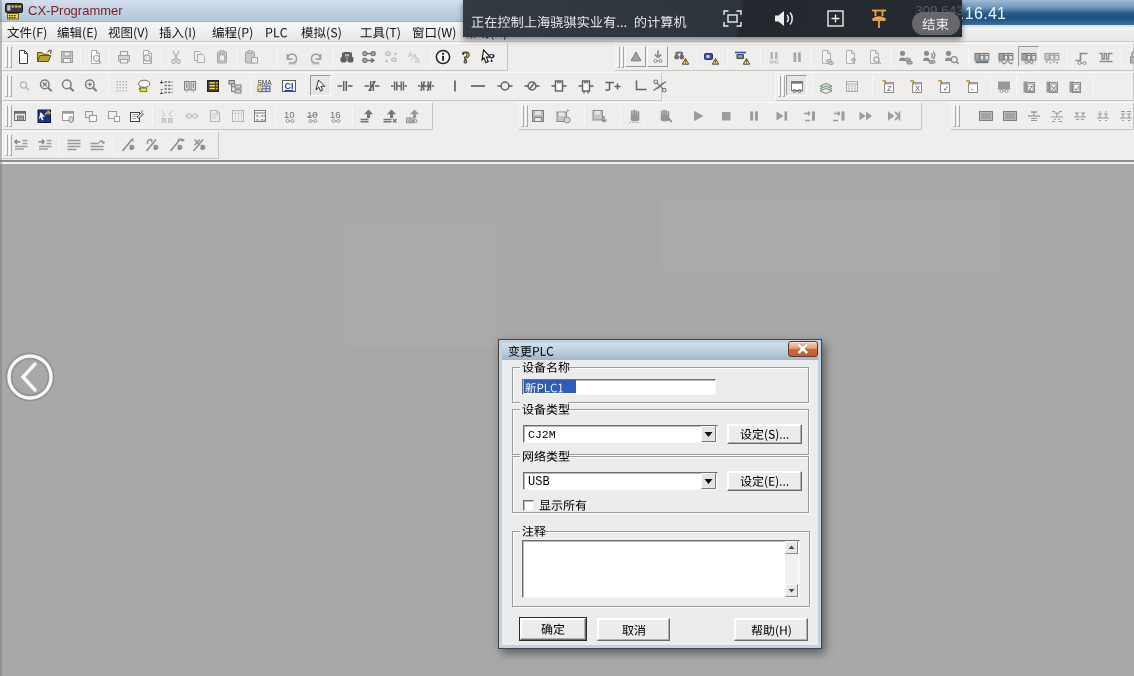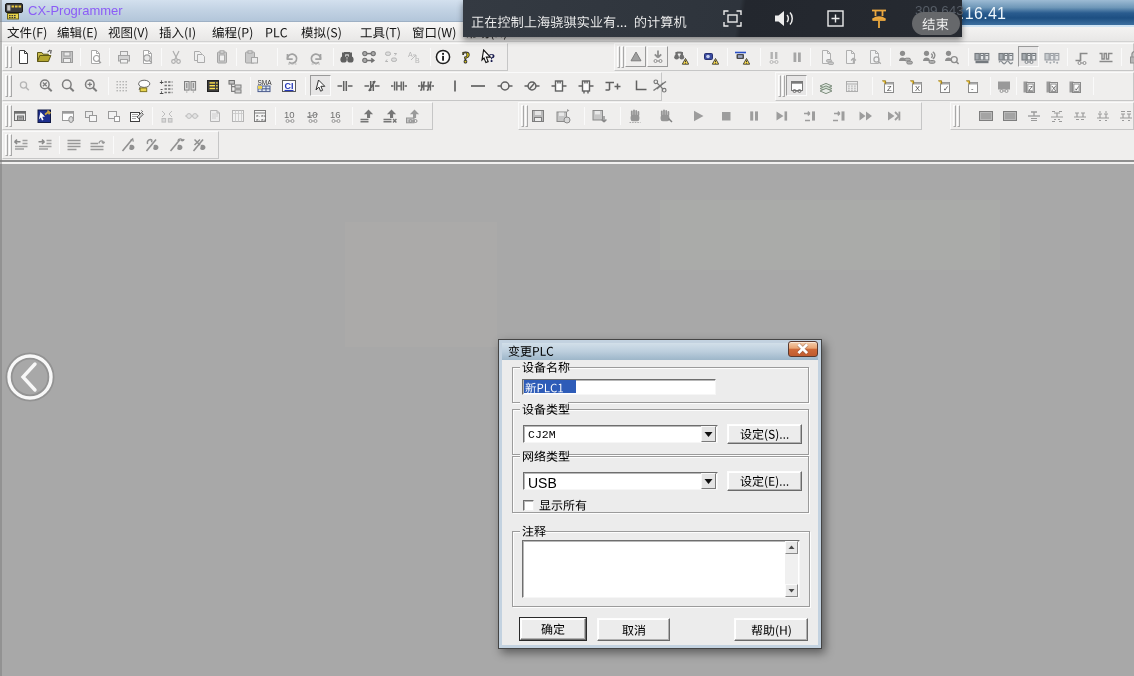--- a/index.html
+++ b/index.html
@@ -17,21 +17,21 @@
 <rect x="2.5" y="10.5" width="11" height="5.5" fill="#e8d44c" stroke="#6b641d"></rect>
 <g fill="#3a3a3a">
       <rect x="4" y="12" width="1.6" height="1.2"></rect>
       <rect x="6.5" y="12" width="1.6" height="1.2"></rect>
       <rect x="9" y="12" width="1.6" height="1.2"></rect>
       <rect x="4" y="14" width="1.6" height="1.2"></rect>
       <rect x="6.5" y="14" width="1.6" height="1.2"></rect>
       <rect x="9" y="14" width="1.6" height="1.2"></rect>
     </g>
 </svg>
-<div class="abs" style="left:28px;top:3px;font-size:13px;color:#8b5cf6">CX-Programmer</div>
+<div class="abs" style="left:28px;top:3px;font-size:13px;color:#7f1d1d">CX-Programmer</div>
 <div class="abs" style="left:0;top:22px;width:1134px;height:20px;background:linear-gradient(180deg,#f8f7f6,#e8e7e6);border-bottom:1px solid #d2d2d2"></div>
 <svg class="t" style="position:absolute;left:7px;top:25px;" width="40.4" height="15.5">
     <g fill="#1a1a1a" transform="translate(0,12.25) scale(0.0125,-0.0125)">
       <use href="#g6587" x="0"></use>
       <use href="#g4ef6" x="1000"></use>
       <use href="#g28" x="2000"></use>
       <use href="#g46" x="2338"></use>
       <use href="#g29" x="2890"></use>
     </g>
   </svg>
@@ -1068,21 +1068,21 @@
       <use href="#g7edc" x="1000"></use>
       <use href="#g7c7b" x="2000"></use>
       <use href="#g578b" x="3000"></use>
     </g>
   </svg>
 <div class="abs" style="left:523px;top:472px;width:195px;height:18px;background:#fff;border:1px solid;border-color:#6e6e6e #f6f6f6 #f6f6f6 #6e6e6e;box-shadow:inset 1px 1px 0 #b8b8b8;"></div>
 <div class="abs" style="left:701px;top:473px;width:15px;height:16px;background:#e4e4e4;border:1px solid;border-color:#f8f8f8 #7a7a7a #7a7a7a #f8f8f8;"></div>
 <svg class="abs" style="left:701px;top:473px" width="15" height="16" viewBox="0 0 15 16">
     <path d="M3.5 6h8L7.5 11z" fill="#111"></path>
   </svg>
-<div class="abs" style="left:528px;top:475px;font-family:Liberation Sans, sans-serif;font-size:14px;color:#000">USB</div>
+<div class="abs" style="left:528px;top:475px;font-family:Liberation Mono, monospace;font-size:12px;color:#000">USB</div>
 <div class="abs" style="left:727px;top:471px;width:75px;height:20px;background:#ececec;border:1px solid;border-color:#fdfdfd #6a6a6a #6a6a6a #fdfdfd;box-shadow:inset -1px -1px 0 #b0b0b0, inset 1px 1px 0 #fff;"></div>
 <svg class="t" style="position:absolute;left:739.906px;top:474px;" width="49.2" height="14.9">
     <g fill="#000" transform="translate(0,11.76) scale(0.012,-0.012)">
       <use href="#g8bbe" x="0"></use>
       <use href="#g5b9a" x="1000"></use>
       <use href="#g28" x="2000"></use>
       <use href="#g45" x="2338"></use>
       <use href="#g29" x="2927"></use>
       <use href="#g2e" x="3265"></use>
       <use href="#g2e" x="3543"></use>

